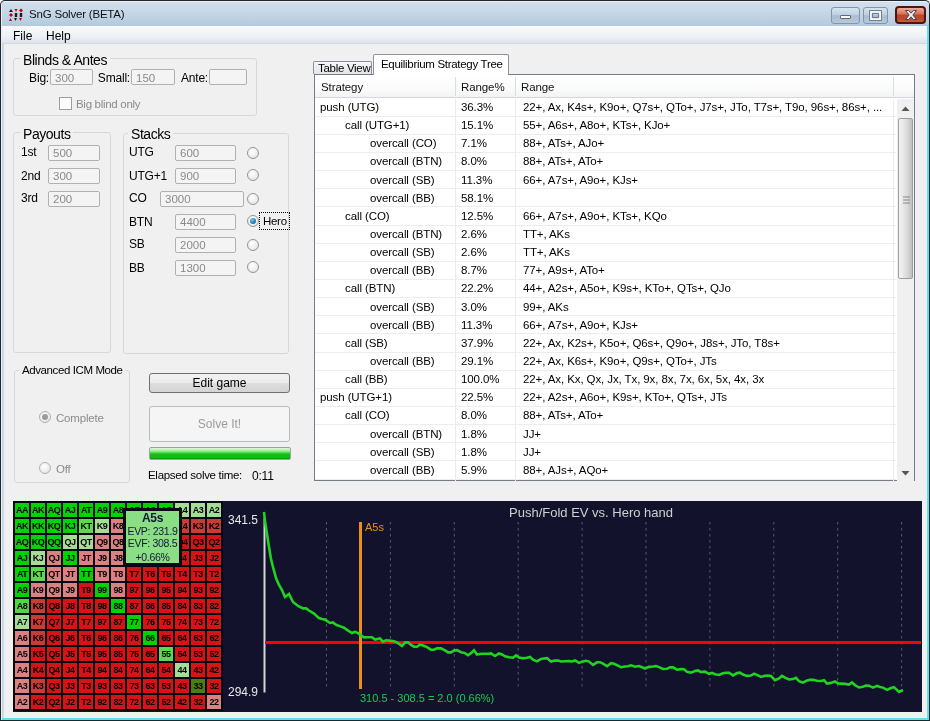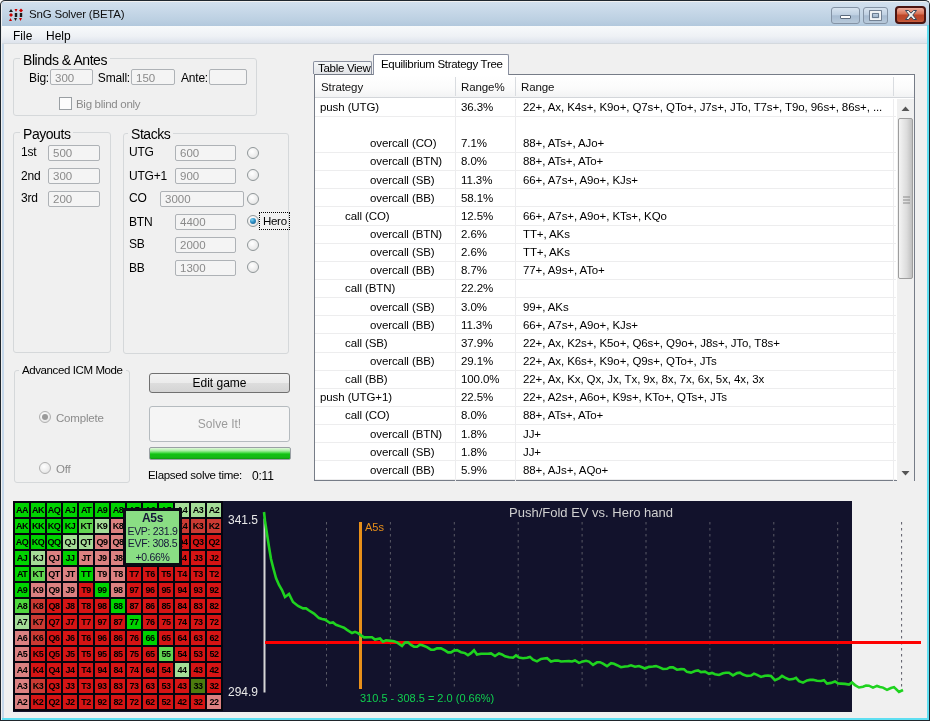--- a/index.html
+++ b/index.html
@@ -44,21 +44,21 @@
 .trow { position:absolute; left:0; width:581px; height:18.15px; border-bottom:1px solid #ededee; font-size:11.5px; letter-spacing:-0.1px; color:#000; }
 .trow .c1 { position:absolute; left:0; top:2.5px; width:141px; }
 .trow .c2 { position:absolute; left:146px; top:2.5px; width:55px; }
 .trow .c3 { position:absolute; left:208px; top:2.5px; width:372px; white-space:nowrap; overflow:hidden; }
 .colsep { position:absolute; top:24px; width:1px; height:382px; background:#ececee; }
 
 #sbar { position:absolute; left:582px; top:24.5px; width:17px; height:381.5px; background:#f0f0f0; }
 .sbtn { position:absolute; left:0; width:17px; height:17px; background:#f0f0f0; color:#505050; }
 #sthumb { position:absolute; left:0.5px; top:19px; width:15px; height:161px; border:1px solid #9d9d9d; border-radius:2px; background:linear-gradient(90deg,#f4f4f4,#dcdcdc 60%,#bfbfbf 100%); }
 
-#bottom { position:absolute; left:12px; top:500px; width:839px; height:211px; background:#12122c; }
+#bottom { position:absolute; left:12px; top:500px; width:909px; height:211px; background:#12122c; }
 #gridpanel { position:absolute; left:0px; top:0px; width:210px; height:210px; background:#05050f; }
 .hc { position:absolute; width:14px; height:14px; font-size:9px; font-weight:bold; letter-spacing:-0.6px; color:#000; text-align:center; line-height:14px; font-family:"Liberation Sans",sans-serif; }
 #tooltip { position:absolute; z-index:5; left:110px; top:7px; width:59px; height:58px; background:#8ade84; border:3px solid #0a0a14; color:#16163a; font-size:10.5px; letter-spacing:-0.3px; text-align:center; white-space:nowrap; line-height:12.5px; }
 .wlab { position:absolute; color:#e8e8e8; font-size:12px; }
 </style></head>
 <body>
 <div id="win">
 <div id="leftedge"></div>
     <div id="rightedge"></div>
 <div id="title">
@@ -161,20 +161,25 @@
     <div class="hsep" style="left:578px"></div>
   </div>
   <div class="colsep" style="left:140px"></div>
   <div class="colsep" style="left:200px"></div>
   <div class="colsep" style="left:578px"></div>
 <div class="trow" style="top:23.8px">
         <div class="c1" style="padding-left:5px">push (UTG)</div>
         <div class="c2">36.3%</div>
         <div class="c3">22+, Ax, K4s+, K9o+, Q7s+, QTo+, J7s+, JTo, T7s+, T9o, 96s+, 86s+, ...</div>
       </div>
+<div class="trow" style="top:42.0px">
+        <div class="c1" style="padding-left:30px">call (UTG+1)</div>
+        <div class="c2">15.1%</div>
+        <div class="c3">55+, A6s+, A8o+, KTs+, KJo+</div>
+      </div>
 <div class="trow" style="top:60.1px">
         <div class="c1" style="padding-left:55px">overcall (CO)</div>
         <div class="c2">7.1%</div>
         <div class="c3">88+, ATs+, AJo+</div>
       </div>
 <div class="trow" style="top:78.2px">
         <div class="c1" style="padding-left:55px">overcall (BTN)</div>
         <div class="c2">8.0%</div>
         <div class="c3">88+, ATs+, ATo+</div>
       </div>
@@ -203,20 +208,21 @@
         <div class="c3">TT+, AKs</div>
       </div>
 <div class="trow" style="top:187.2px">
         <div class="c1" style="padding-left:55px">overcall (BB)</div>
         <div class="c2">8.7%</div>
         <div class="c3">77+, A9s+, ATo+</div>
       </div>
 <div class="trow" style="top:205.3px">
         <div class="c1" style="padding-left:30px">call (BTN)</div>
         <div class="c2">22.2%</div>
+        <div class="c3">44+, A2s+, A5o+, K9s+, KTo+, QTs+, QJo</div>
       </div>
 <div class="trow" style="top:223.4px">
         <div class="c1" style="padding-left:55px">overcall (SB)</div>
         <div class="c2">3.0%</div>
         <div class="c3">99+, AKs</div>
       </div>
 <div class="trow" style="top:241.6px">
         <div class="c1" style="padding-left:55px">overcall (BB)</div>
         <div class="c2">11.3%</div>
         <div class="c3">66+, A7s+, A9o+, KJs+</div>

